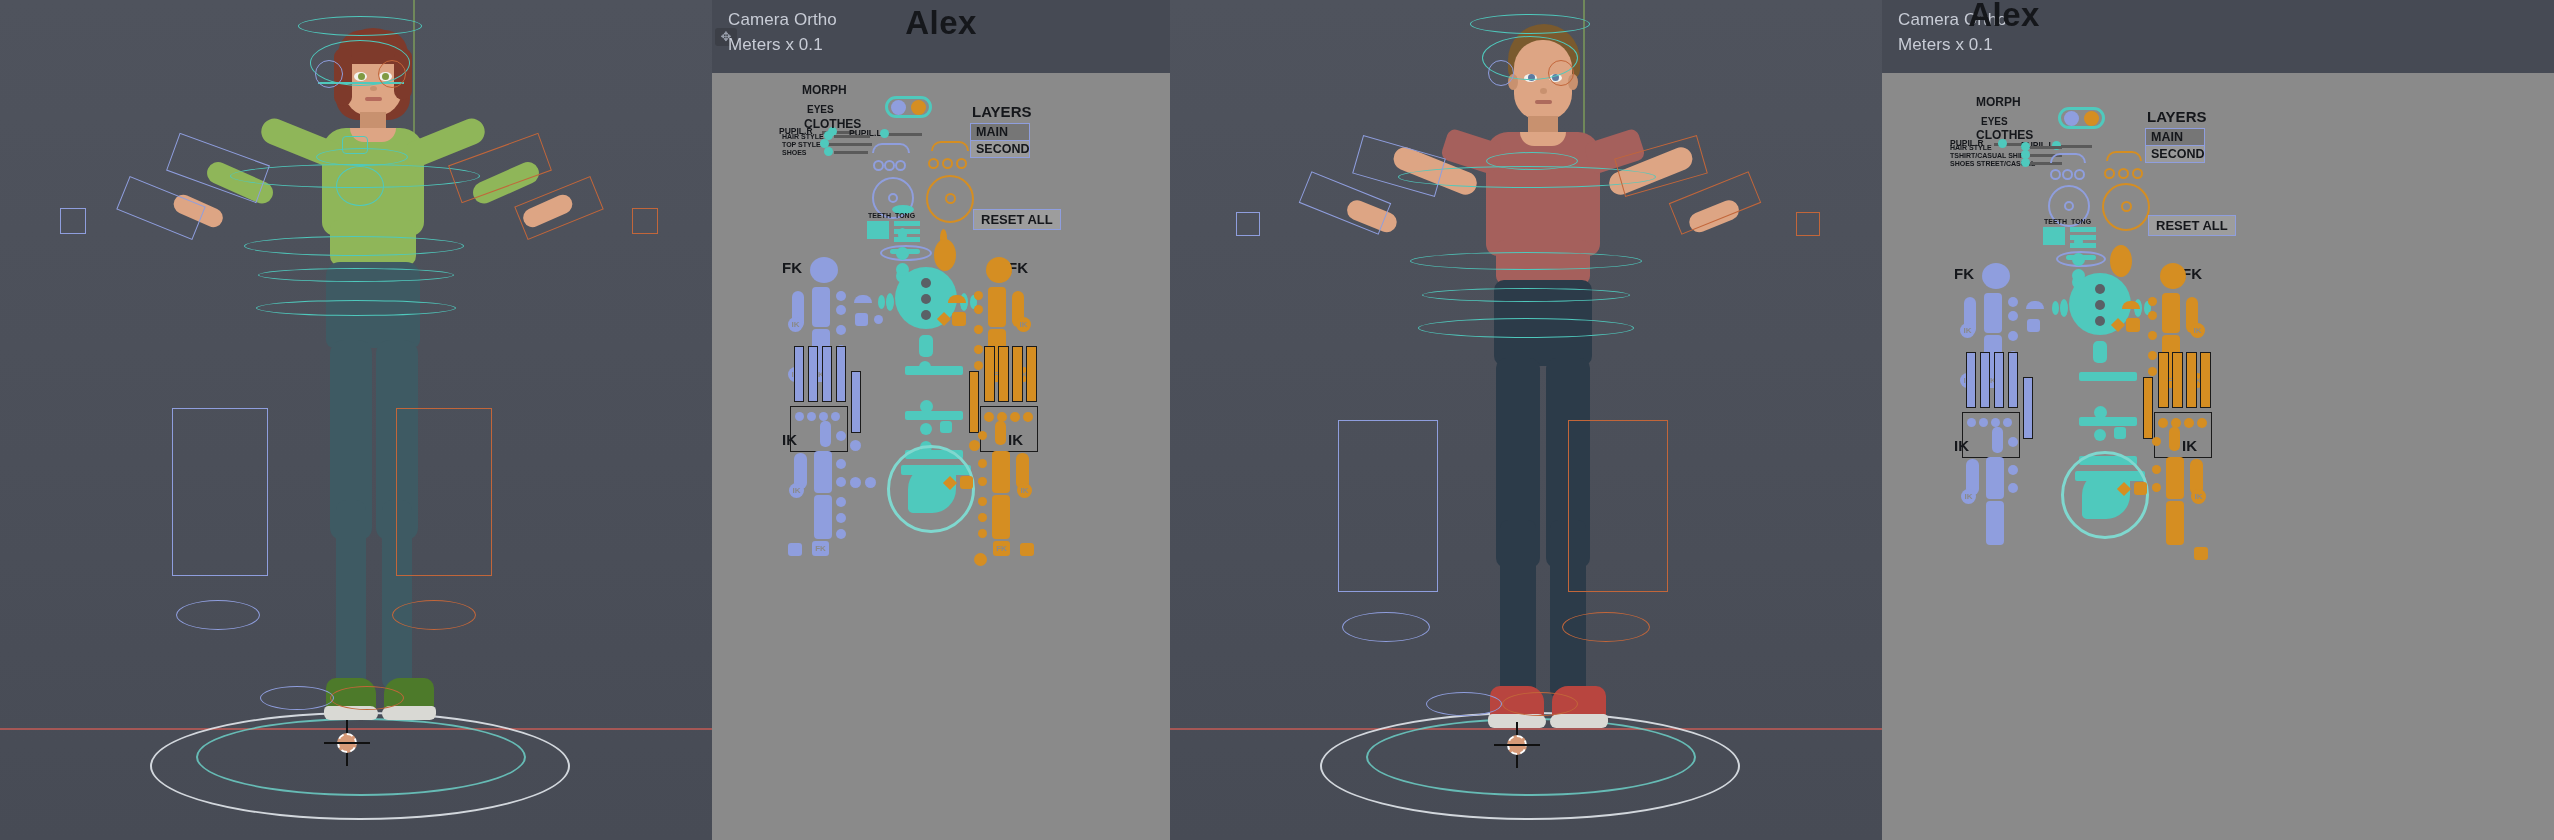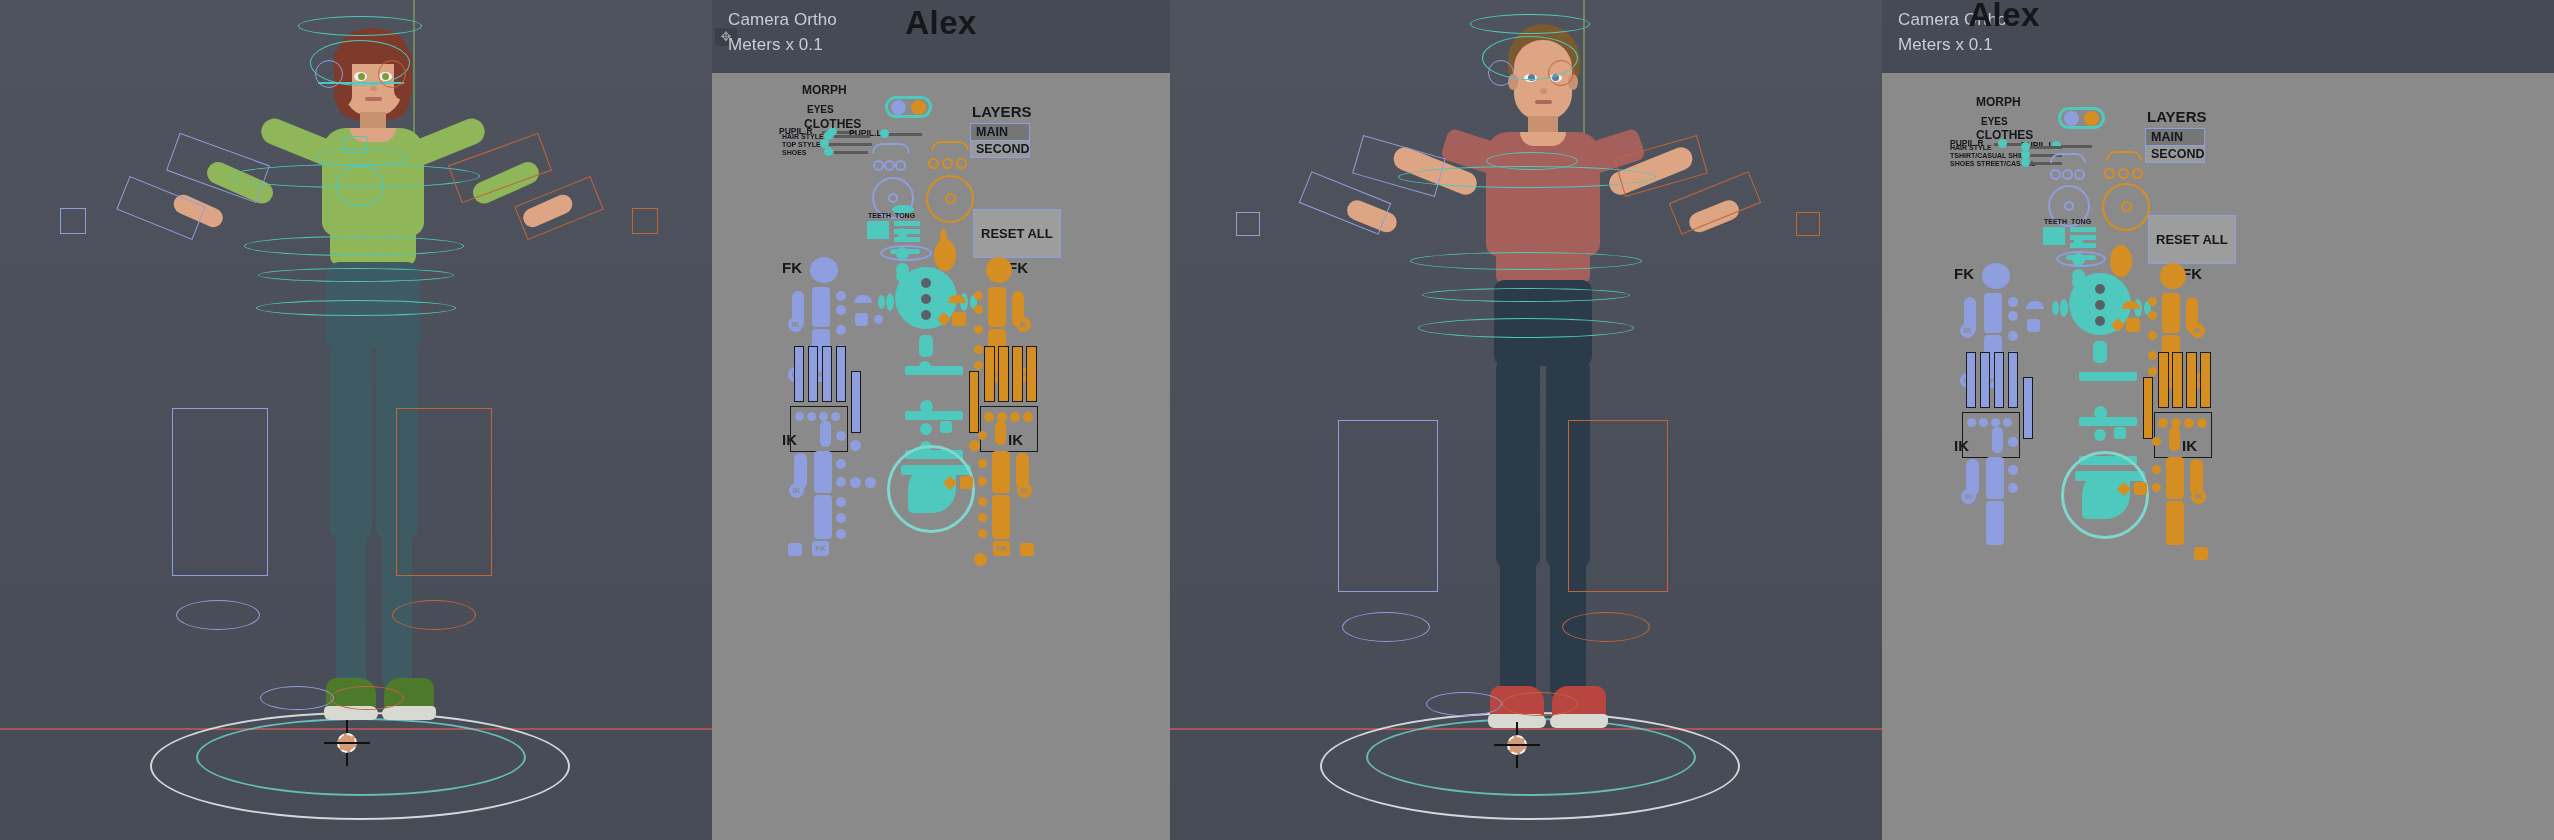--- a/index.html
+++ b/index.html
@@ -101,21 +101,21 @@
   .lbl-xs { font-size:7px; }
 
   .btn-layer {
     position:absolute; font-size:12.5px; font-weight:bold; color:#15171b;
     padding:1px 5px; border:1px solid #8f9ede; text-align:left;
   }
   .btn-main   { background:#767676; }
   .btn-second { background:#9a9a9a; }
   .btn-reset {
     position:absolute; font-size:13px; font-weight:bold; color:#15171b;
-    padding:16px 7px; background:#9d9d9d; border:1px solid #8f9ede;
+    padding:2px 7px; background:#9d9d9d; border:1px solid #8f9ede;
   }
 
   
   .sld-track { position:absolute; height:3px; background:#5a5a5a; }
   .sld-knob  { position:absolute; width:9px; height:9px; border-radius:50%; background:#4fc9bd; }
 
   
   .eye-pill {
     position:absolute; width:47px; height:22px; border-radius:11px;
     border:3px solid #4fc9bd; background:#8a8a8a;

